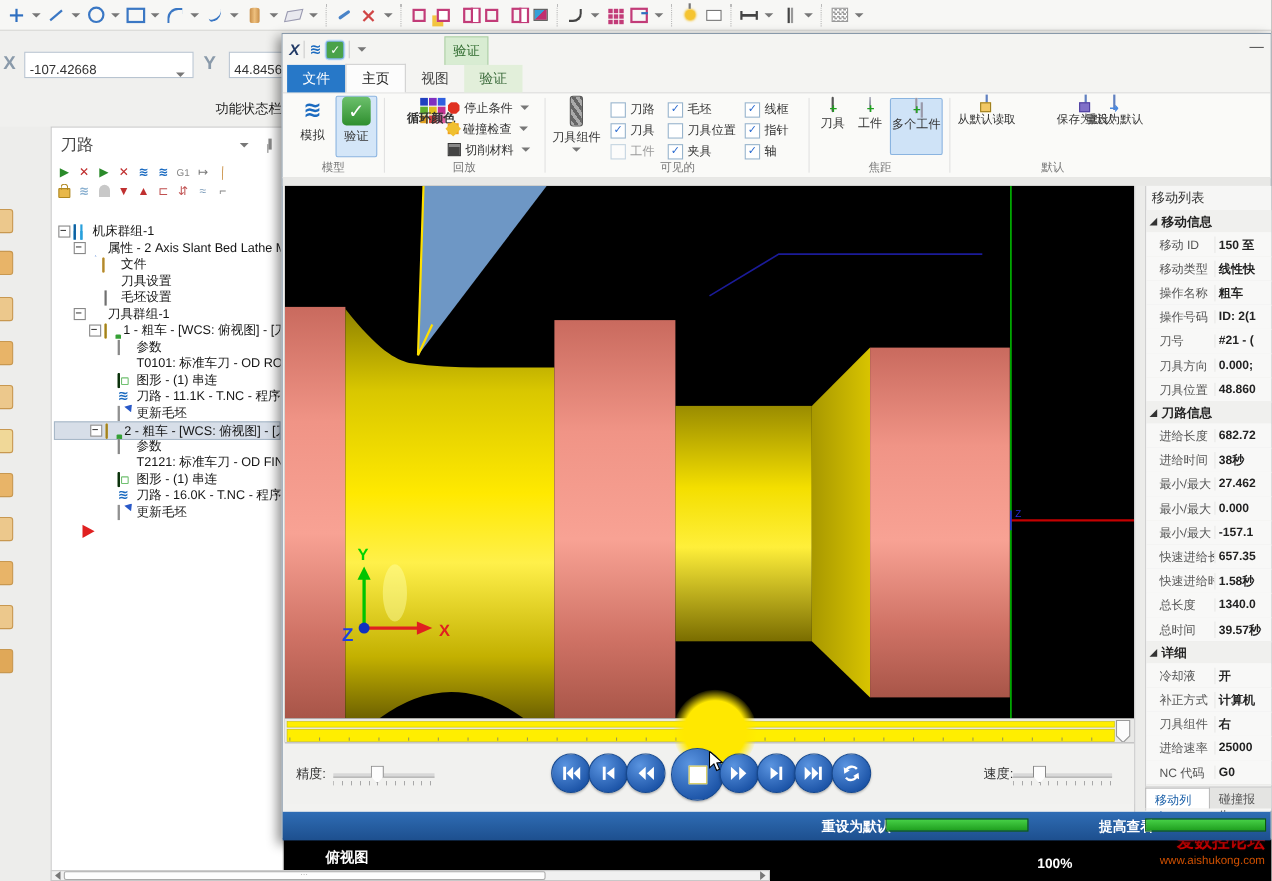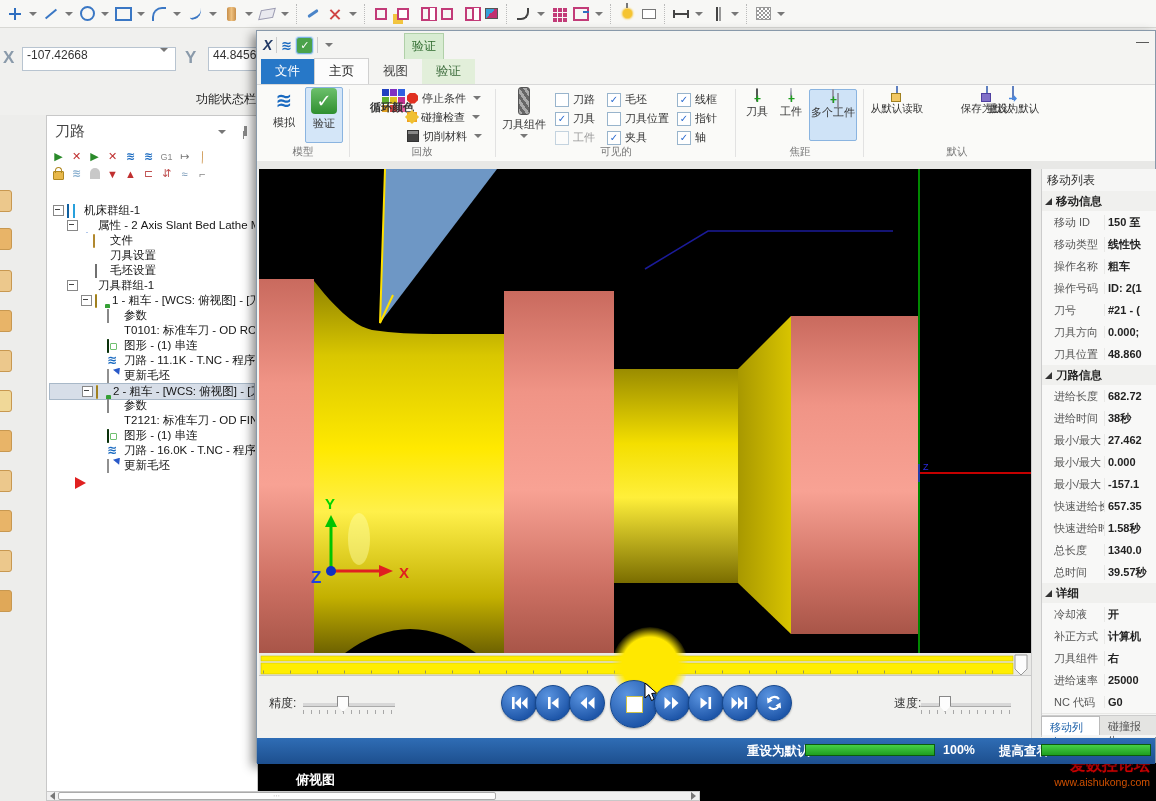--- a/index.html
+++ b/index.html
@@ -38,21 +38,21 @@
   .ic-bulb{width:9px;height:9px;border-radius:50%;background:#f5c431;box-shadow:0 0 2px 1px #f5c431;position:relative;}
   .ic-bulb::before{content:"";position:absolute;left:3px;top:-6px;width:2px;height:5px;background:#777;}
   .ic-note{width:12px;height:8px;border:1px solid #777;background:#fff;}
   .ic-dimh{width:14px;height:2px;background:#444;box-shadow:-1px -3px 0 0 #444 inset;position:relative;}
   .ic-dimh::before,.ic-dimh::after{content:"";position:absolute;top:-3px;width:2px;height:8px;background:#444;}
   .ic-dimh::before{left:-1px;} .ic-dimh::after{right:-1px;}
   .ic-dimv{width:2px;height:14px;background:#444;box-shadow:3px 0 0 0 #999;}
   .ic-mesh{width:13px;height:11px;background:repeating-conic-gradient(#9a9a9a 0 25%,#fff 0 50%) 0 0/4px 4px;border:1px solid #999;}
   
   .coord-lbl{font-size:17px;color:#8a9aaa;font-weight:bold;}
-  .coord-box{position:absolute;background:#fff;border:1px solid #b8c4d0;height:22px;display:flex;align-items:flex-start;padding:0 4px;font-size:12px;color:#333;}
+  .coord-box{position:absolute;background:#fff;border:1px solid #b8c4d0;height:22px;display:flex;align-items:flex-end;padding:0 4px;font-size:12px;color:#333;}
   .coord-dd{margin-left:auto;}
   
   .stubicon{position:absolute;left:-8px;width:18px;height:20px;border-radius:3px;border:1px solid #c89850;}
   
   #tp-panel{left:46px;top:115px;width:212px;height:686px;background:#fff;border:1px solid #c8c8c8;box-sizing:border-box;}
   #tp-title{position:absolute;left:8px;top:6px;font-size:15px;color:#444;}
   .tp-tools{position:absolute;left:4px;display:flex;align-items:center;gap:3px;font-size:11px;}
   .tg{display:inline-flex;width:15px;height:15px;align-items:center;justify-content:center;}
   .lockic{width:9px;height:7px;background:#e8b84a;border:1px solid #b08820;border-radius:1px;position:relative;margin-top:4px;}
   .lockic::before{content:"";position:absolute;left:1px;top:-5px;width:5px;height:5px;border:1.5px solid #b08820;border-bottom:none;border-radius:4px 4px 0 0;}
@@ -799,21 +799,21 @@
           <path d="M14 4 A6 6 0 0 0 4 5.5" fill="none" stroke="#fff" stroke-width="2.2"></path>
           <polygon points="2,2.5 2.5,8.5 7.5,5.5" fill="#fff"></polygon>
           <path d="M4 12 A6 6 0 0 0 14 10.5" fill="none" stroke="#fff" stroke-width="2.2"></path>
           <polygon points="16,13.5 15.5,7.5 10.5,10.5" fill="#fff"></polygon>
         </svg>
     </div>
 
     <div id="bluebar" class="abs">
       <span class="bbtext" style="left:490px;">重设为默认</span>
       <div class="gbar" style="left:548px;width:130px;"></div>
-      <span class="bbtext" style="left:686px;">100%</span>
+      <span class="bbtext" style="left:686px;margin-top:35px;">100%</span>
       <span class="bbtext" style="left:742px;">提高查看</span>
       <div class="gbar" style="left:784px;width:110px;"></div>
     </div>
   </div>
 
   <svg class="abs" style="left:644px;top:683px;z-index:50;" width="16" height="20" viewBox="0 0 16 20">
     <path d="M1 0 L1 15 L5 11.5 L7.5 17.5 L10.2 16.3 L7.7 10.5 L12.5 10 Z" fill="#fff" stroke="#000" stroke-width="1"></path>
   </svg>
 
 </div>

